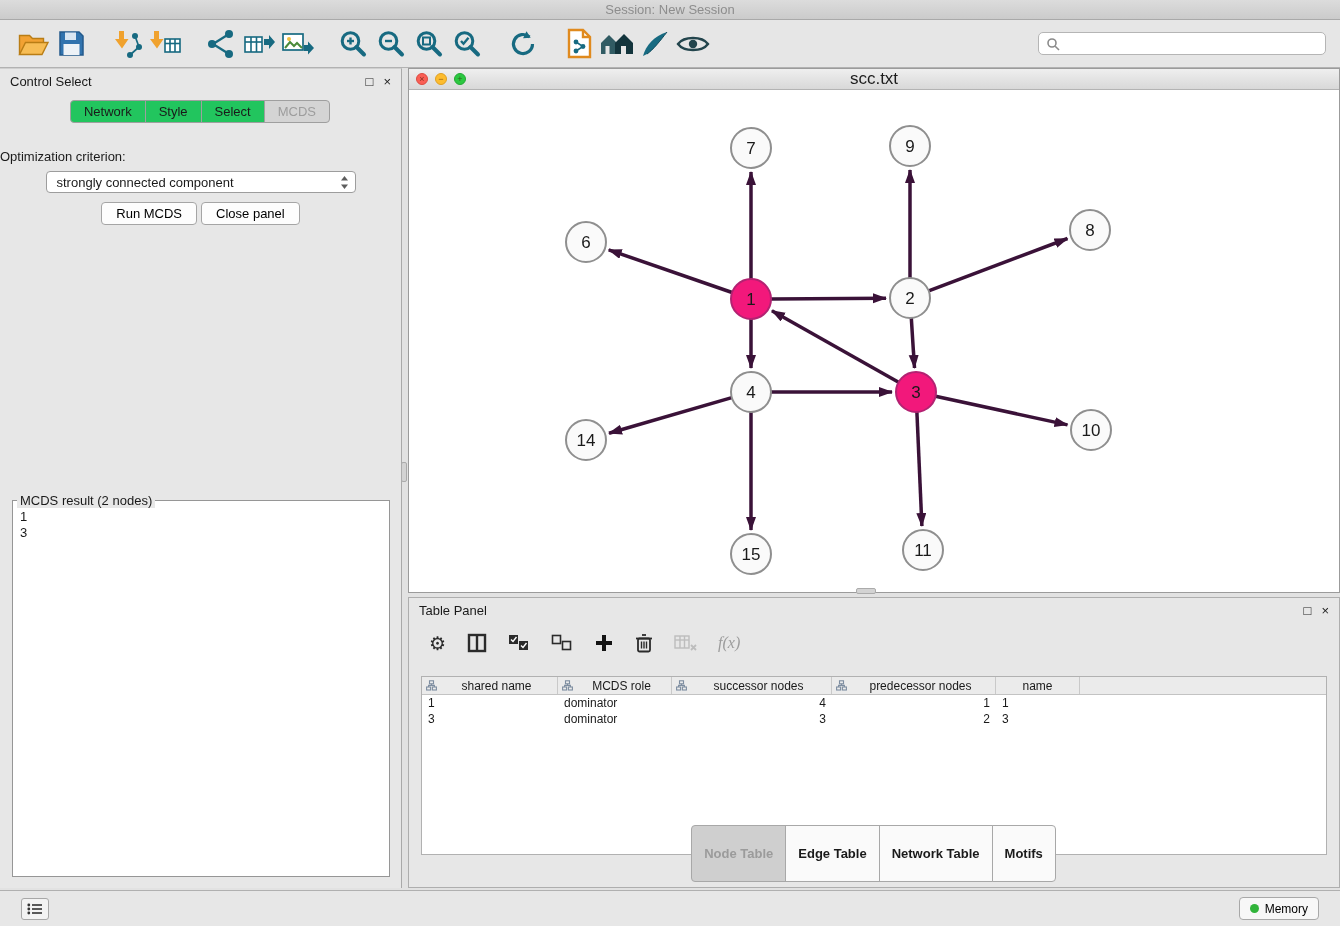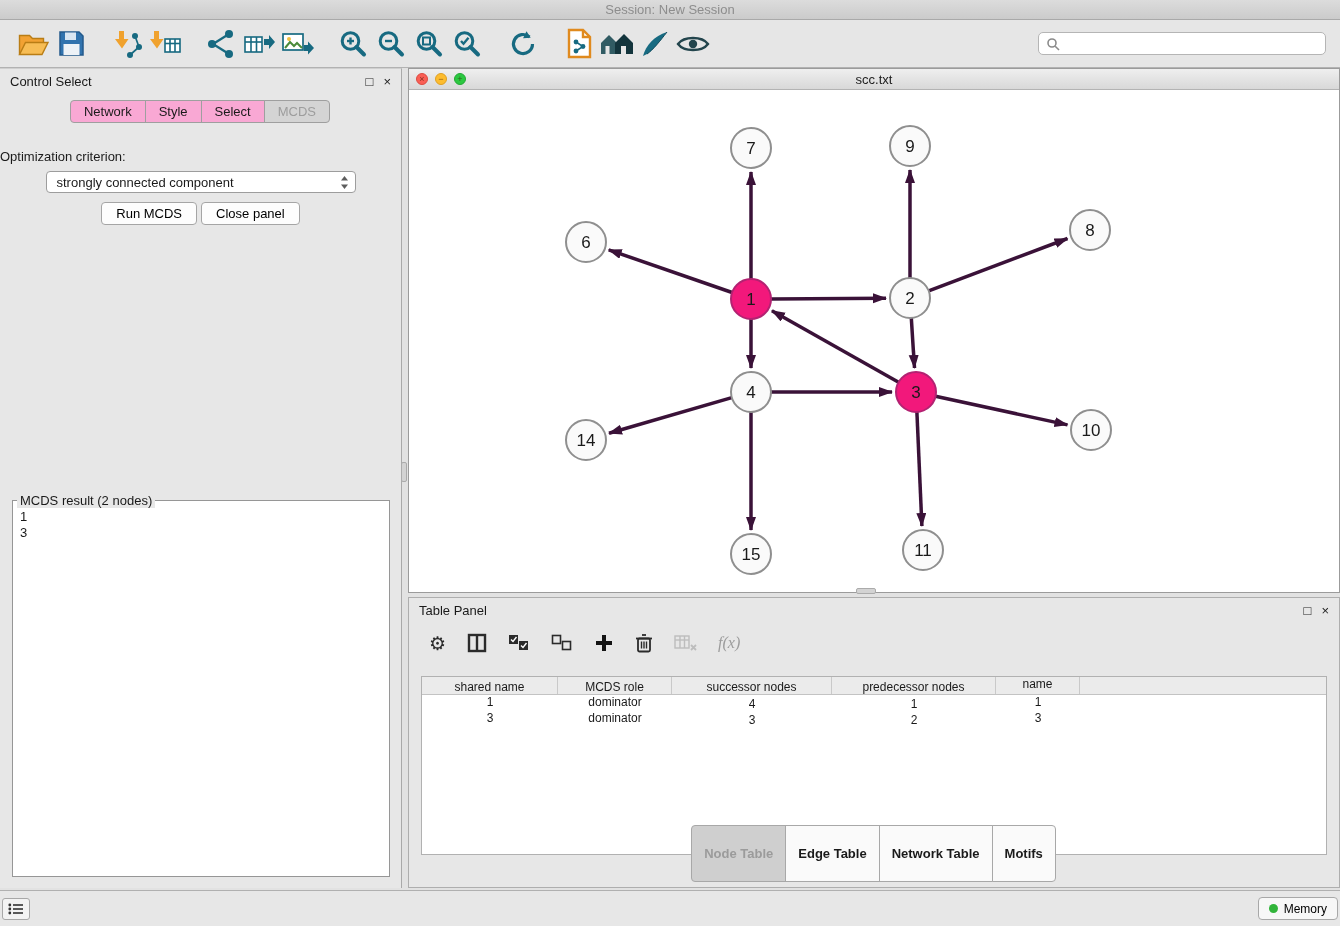--- a/index.html
+++ b/index.html
@@ -44,21 +44,21 @@
     background:#e7e7e7; border-right:1px solid #a9a9a9; border-top:1px solid #cfcfcf;
   }
   .panel-header {
     height:24px; display:flex; align-items:center; padding:0 10px;
     font-size:13px; gap:10px;
   }
   .panel-title { flex:1; }
   .panel-btn { font-size:13px; color:#222; line-height:1; cursor:default; }
   .cp-tabs { display:flex; justify-content:center; margin-top:7px; }
   .tabseg {
-    border:1px solid #9f9f9f; background:#f9a8d4; padding:3px 13px;
+    border:1px solid #9f9f9f; background:#22c55e; padding:3px 13px;
     font-size:13px; margin-left:-1px; cursor:default;
   }
   .tabseg:first-child { border-radius:4px 0 0 4px; }
   .tabseg:last-child { border-radius:0 4px 4px 0; }
   .tabseg.active { background:#d4d4d4; color:#9d9d9d; }
   .opt-label { margin-top:26px; font-size:13px; }
   .dropdown {
     margin:7px auto 0; width:310px; height:22px; background:#fff;
     border:1px solid #9d9d9d; border-radius:4px;
     display:flex; align-items:center; padding:0 6px 0 10px; font-size:13px;
@@ -83,21 +83,21 @@
   .right-col { position:absolute; left:408px; top:68px; width:932px; height:820px; }
   .network-window {
     position:absolute; top:0; left:0; width:932px; height:525px;
     border:1px solid #9b9b9b; background:#fff;
   }
   .net-titlebar {
     height:21px; background:linear-gradient(#efefef,#d8d8d8);
     border-bottom:1px solid #b3b3b3; position:relative;
     display:flex; align-items:center; padding:0 7px;
   }
-  .net-title { position:absolute; left:0; right:0; text-align:center; font-size:13px; color:#1c1c1c; }
+  .net-title { position:absolute; left:0; right:0; text-align:center; font-size:17px; color:#1c1c1c; }
   .tl {
     width:12px; height:12px; border-radius:50%; margin-right:7px;
     display:flex; align-items:center; justify-content:center; z-index:2; cursor:default;
   }
   .tls { font-style:normal; font-size:9px; line-height:1; color:rgba(60,20,0,0.6); }
   .tl-red { background:#fa5f55; border:1px solid #dd4b42; }
   .tl-yellow { background:#fdbc2e; border:1px solid #dfa023; }
   .tl-green { background:#2bc840; border:1px solid #23a834; }
   .net-canvas { position:relative; width:930px; height:502px; background:#fff; }
   #graph-svg text { font-family:"Liberation Sans", sans-serif; }
@@ -110,38 +110,38 @@
   .tp-toolbar { height:42px; display:flex; align-items:center; gap:21px; padding-left:20px; }
   .tpb { background:none; border:none; display:flex; align-items:center; justify-content:center; cursor:default; }
   .gear-glyph { font-size:19px; color:#2b2b2b; line-height:1; }
   .fx { font-family:"Liberation Serif", serif; font-style:italic; font-size:16px; color:#9c9c9c; }
   .tp-table {
     position:absolute; left:12px; right:12px; top:78px; height:179px;
     background:#fff; border:1px solid #b1b1b1; overflow:hidden;
   }
   .tp-row { display:flex; height:16px; }
   .tp-row.head { background:#ebebeb; height:18px; border-bottom:1px solid #c3c3c3; }
-  .cell { font-size:12px; display:flex; align-items:center; padding:0 6px; overflow:hidden;flex-direction:column; }
+  .cell { font-size:12px; display:flex; align-items:center; padding:0 6px; overflow:hidden; }
   .head .cell { border-right:1px solid #c9c9c9; padding:0 4px; gap:3px; }
   .head .cell span { flex:1; text-align:center; }
   .c0 { width:136px; } .c1 { width:114px; } .c2 { width:160px; } .c3 { width:164px; } .c4 { width:84px; }
   .cell.r { justify-content:flex-end; }
   .tp-tabs { position:absolute; bottom:5px; left:0; right:0; display:flex; justify-content:center; }
   .tp-tab {
     border:1px solid #a8a8a8; background:#fafafa; padding:20px 12px;
     font-size:13px; font-weight:bold; margin-left:-1px; cursor:default;
   }
   .tp-tab:first-child { border-radius:4px 0 0 4px; }
   .tp-tab:last-child { border-radius:0 4px 4px 0; }
   .tp-tab.active { background:#cfcfcf; color:#9b9b9b; }
   
   .statusbar {
     position:absolute; left:0; right:0; top:890px; height:36px;
     background:#e7e7e7; border-top:1px solid #b0b0b0;
-    display:flex; align-items:center; padding:0 2px;
+    display:flex; align-items:center; padding:0 21px;
   }
   .status-left-btn {
     width:28px; height:22px; border:1px solid #a8a8a8; border-radius:3px;
     background:#f3f3f3; display:flex; align-items:center; justify-content:center; cursor:default;
   }
   .memory-btn {
     margin-left:auto; height:23px; border:1px solid #a8a8a8; border-radius:4px;
     background:#f7f7f7; display:flex; align-items:center; gap:6px; padding:0 10px;
     font-size:12px; font-family:"Liberation Sans", sans-serif; cursor:default;
   }

